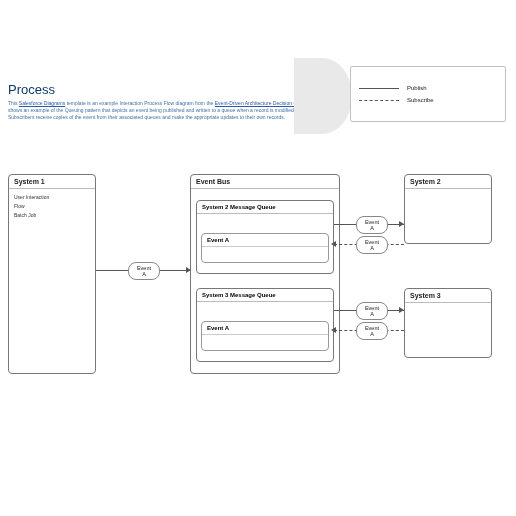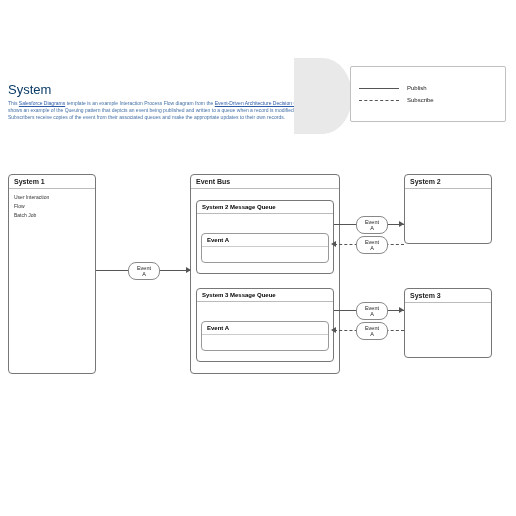--- a/index.html
+++ b/index.html
@@ -34,21 +34,21 @@
   .edge.dashed{border-top:1px dashed #555}
   .arrow-r{position:absolute;width:0;height:0;border-top:3px solid transparent;border-bottom:3px solid transparent;border-left:5px solid #555}
   .arrow-l{position:absolute;width:0;height:0;border-top:3px solid transparent;border-bottom:3px solid transparent;border-right:5px solid #555}
   .badge{position:absolute;border:1px solid #888;border-radius:8px;background:#fff;font-size:5.5px;color:#222;text-align:center;padding:2px 4px;line-height:1.1;min-width:22px}
 </style>
 </head>
 <body>
 
 <div class="page">
   <div class="header">
-    <div class="title">System</div>
+    <div class="title">Process</div>
     <div class="desc">
       <span>This </span><a href="#">Salesforce Diagrams</a><span> template is an example Interaction Process Flow diagram from the </span><a href="#">Event-Driven Architecture Decision Guide</a><span> that shows an example of the Queuing pattern that depicts an event being published and written to a queue when a record is modified. Subscribers receive copies of the event from their associated queues and make the appropriate updates to their own records.</span>
     </div>
   </div>
 
   <div class="legend-wrap">
     <div class="legend-cut"></div>
     <div class="legend-box">
       <div class="legend-row">
         <div class="legend-line"></div>

